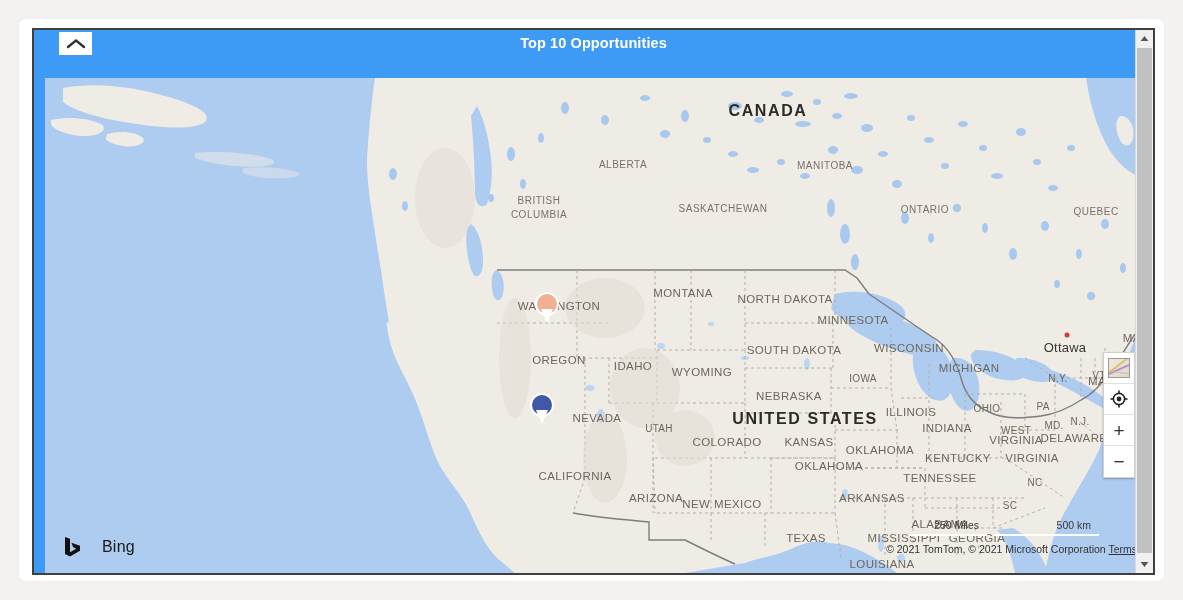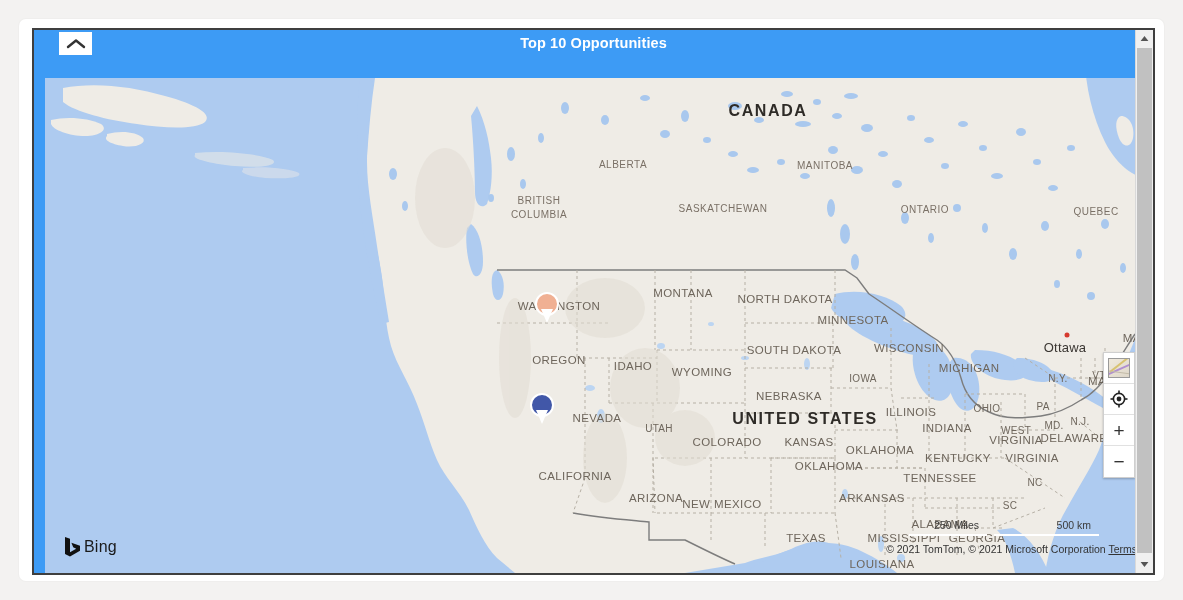--- a/index.html
+++ b/index.html
@@ -158,21 +158,21 @@
   .mc-thumb .r1{left:-3px;top:9px;width:28px;height:2px;background:#b08fd0;transform:rotate(-24deg);}
   .mc-thumb .r2{left:-2px;top:4px;width:26px;height:1.5px;background:#d8c270;transform:rotate(-38deg);}
   .mc-thumb .r3{left:0;top:13px;width:22px;height:1px;background:#c3bba8;transform:rotate(8deg);}
 
   
   #bing{
     position:absolute;left:19px;bottom:16px;z-index:20;
     display:flex;align-items:center;
   }
   #bing .bword{
-    font-size:16px;color:#1a1a1a;margin-left:3px;
+    font-size:16px;color:#1a1a1a;margin-left:21px;
     font-family:"Liberation Sans", sans-serif;letter-spacing:.2px;
   }
 
   
   #scalebar{
     position:absolute;right:46px;bottom:37px;z-index:20;
     display:flex;align-items:flex-end;gap:0px;
     font-size:10.5px;color:#3b3b3b;
   }
   .sc-unit{position:relative;height:17px;}

